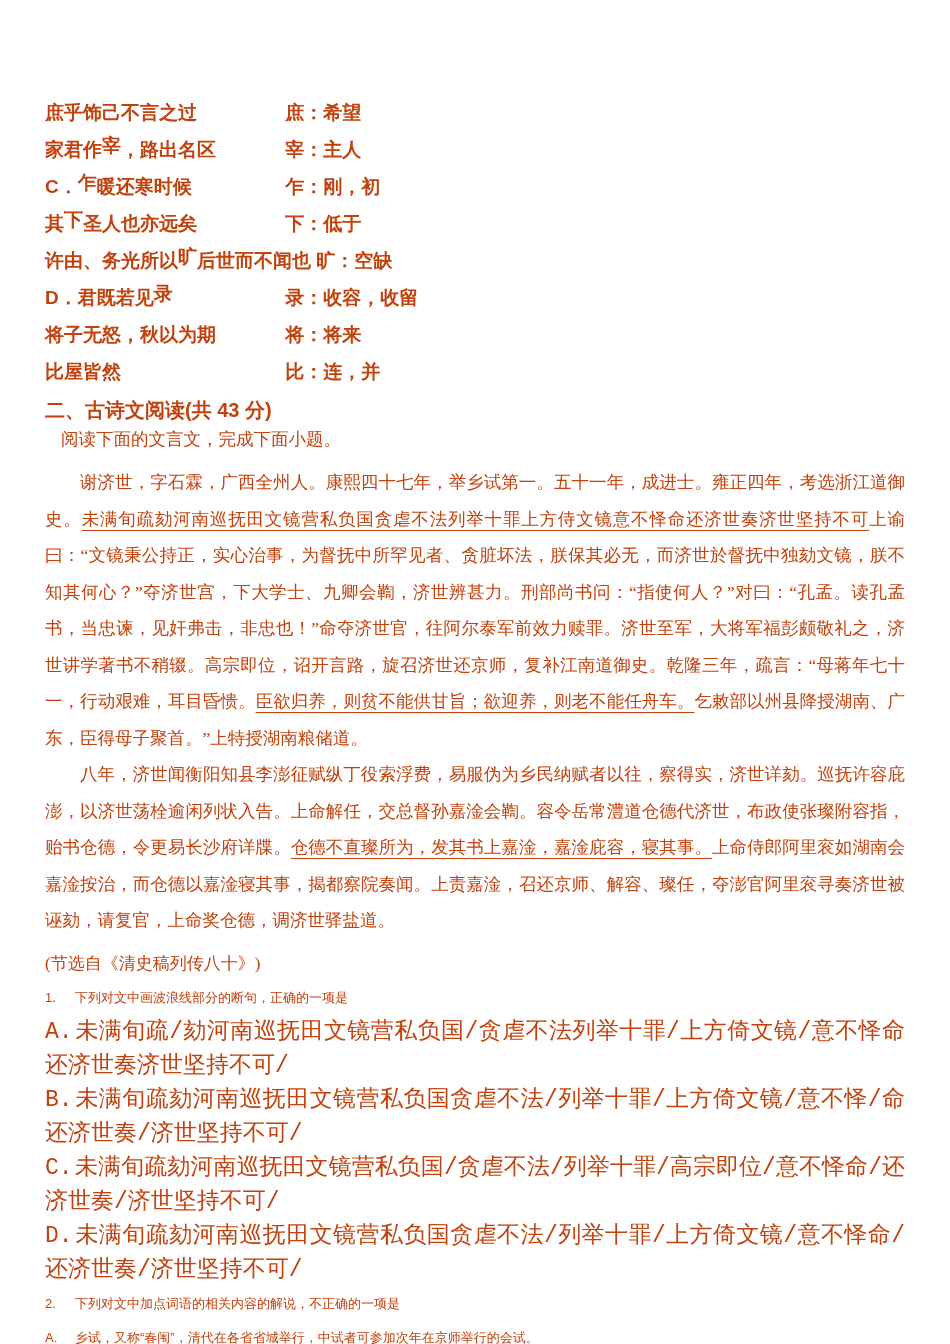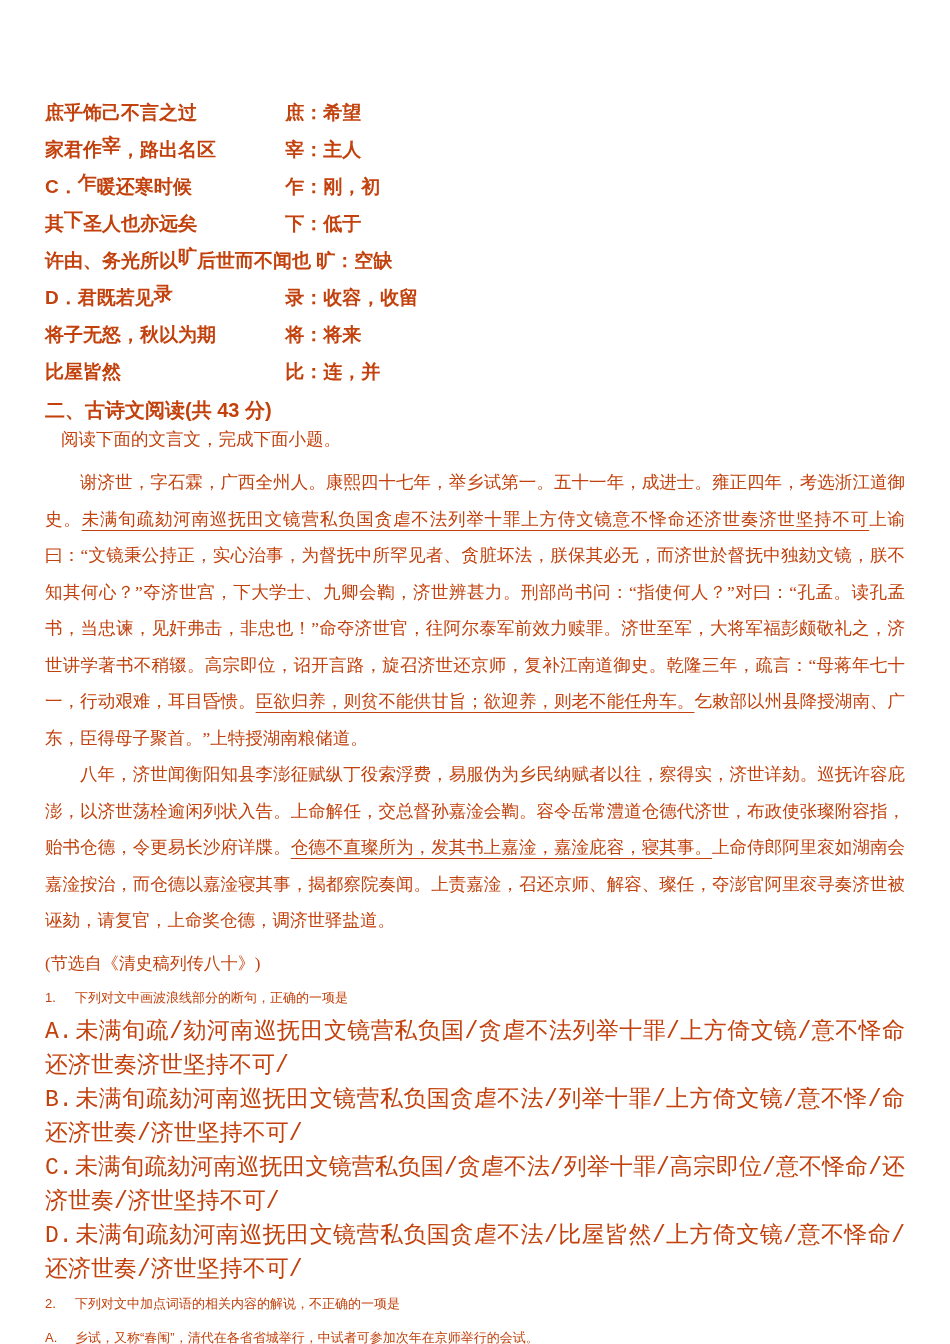--- a/index.html
+++ b/index.html
@@ -131,21 +131,21 @@
     <div class="qline q-serif">
       <span class="opt-label">A.</span><span>未满旬疏/劾河南巡抚田文镜营私负国/贪虐不法列举十罪/上方倚文镜/意不怿命还济世奏济世坚持不可/</span>
     </div>
     <div class="qline q-serif">
       <span class="opt-label">B.</span><span>未满旬疏劾河南巡抚田文镜营私负国贪虐不法/列举十罪/上方倚文镜/意不怿/命还济世奏/济世坚持不可/</span>
     </div>
     <div class="qline q-serif">
       <span class="opt-label">C.</span><span>未满旬疏劾河南巡抚田文镜营私负国/贪虐不法/列举十罪/高宗即位/意不怿命/还济世奏/济世坚持不可/</span>
     </div>
     <div class="qline q-serif">
-      <span class="opt-label">D.</span><span>未满旬疏劾河南巡抚田文镜营私负国贪虐不法/比屋皆然/上方倚文镜/意不怿命/还济世奏/济世坚持不可/</span>
+      <span class="opt-label">D.</span><span>未满旬疏劾河南巡抚田文镜营私负国贪虐不法/列举十罪/上方倚文镜/意不怿命/还济世奏/济世坚持不可/</span>
     </div>
 
     <div class="qline q-sans">
       <span class="opt-label">2.</span><span>下列对文中加点词语的相关内容的解说，不正确的一项是</span>
     </div>
     <div class="qline q-sans">
       <span class="opt-label">A.</span><span>乡试，又称“春闱”，清代在各省省城举行，中试者可参加次年在京师举行的会试。</span>
     </div>
 
   </div>

